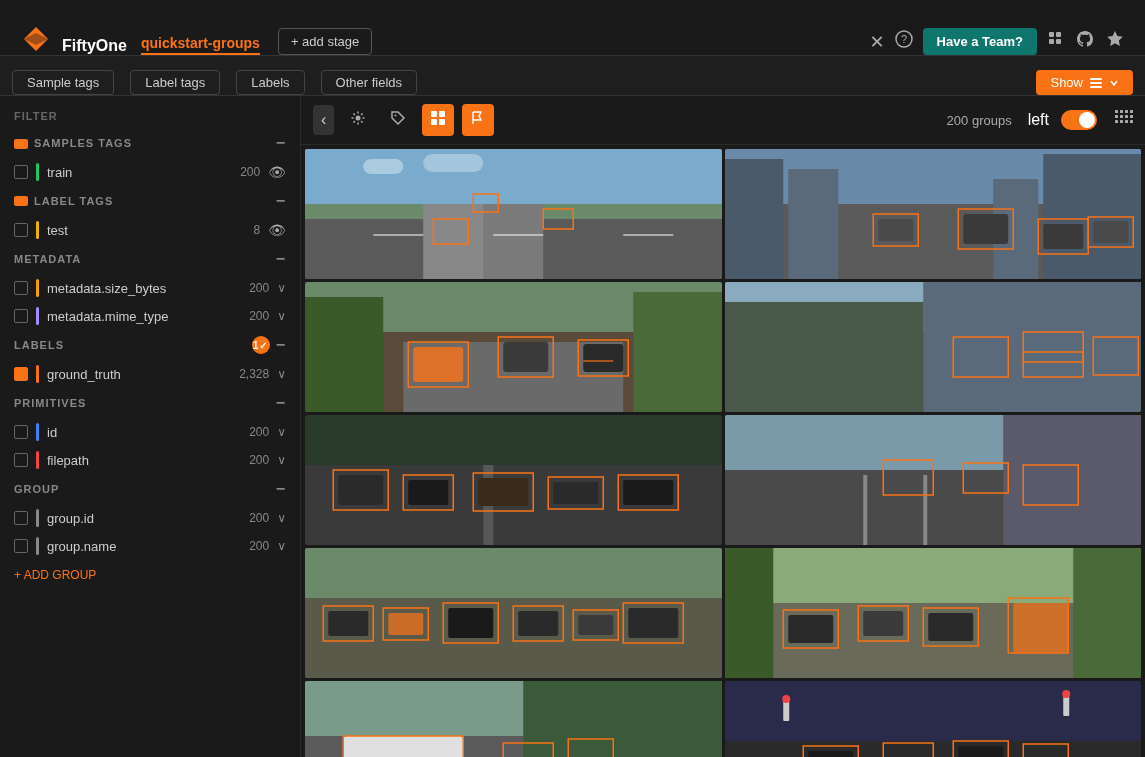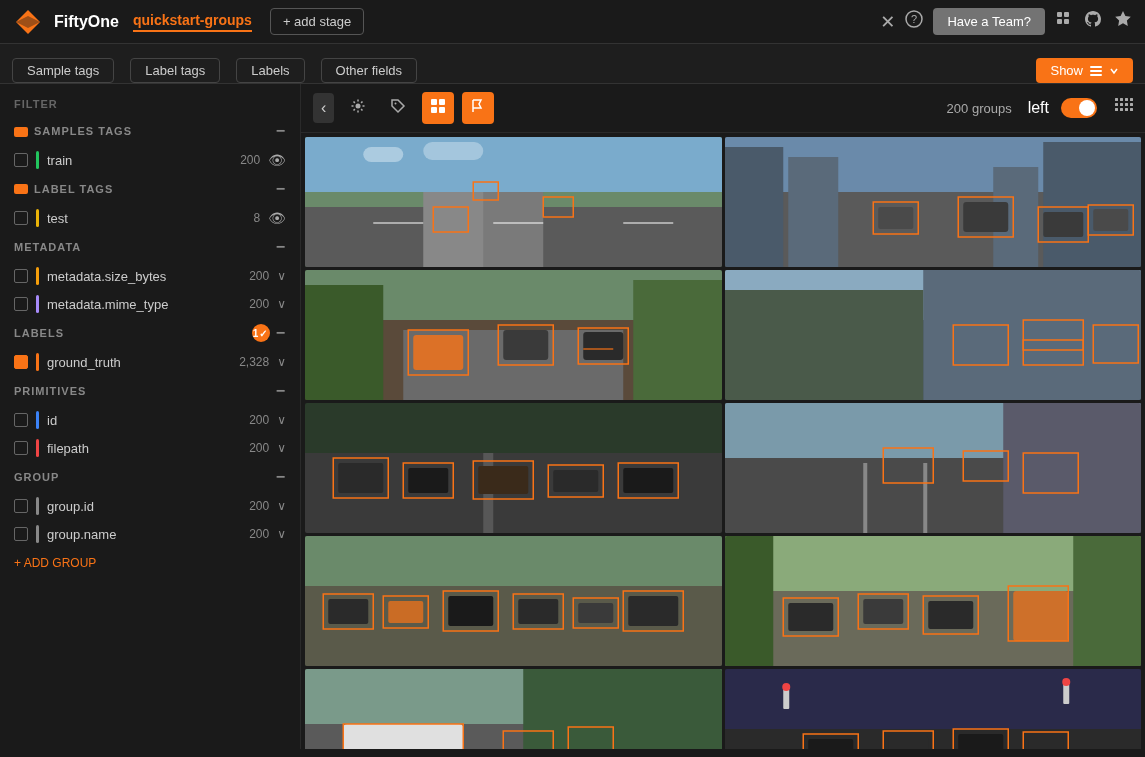--- a/index.html
+++ b/index.html
@@ -1,24 +1,24 @@
 <!DOCTYPE html>
 <html><head>
   <meta charset="utf-8">
   <style>
     * { box-sizing: border-box; margin: 0; padding: 0; }
     body { background: #1a1a1a; color: #ccc; font-family: 'Segoe UI', Arial, sans-serif; font-size: 13px; width: 1145px; height: 757px; overflow: hidden; }
 
     
-    #topbar { display: flex; align-items: center; background: #1a1a1a; height: 44px; padding: 0 12px; border-bottom: 1px solid #333; gap: 10px; }
+    #topbar { display: flex; align-items: flex-end; background: #1a1a1a; height: 56px; padding: 0 20px; border-bottom: 1px solid #333; gap: 10px; }
     #app-name { color: #fff; font-size: 16px; font-weight: bold; margin-right: 4px; }
     #dataset-name { color: #f97316; font-size: 14px; font-weight: 600; border-bottom: 2px solid #f97316; padding-bottom: 2px; }
     #add-stage-btn { margin-left: 8px; background: transparent; border: 1.5px solid #555; color: #ccc; border-radius: 4px; padding: 5px 12px; cursor: pointer; font-size: 13px; }
     #topbar-right { margin-left: auto; display: flex; align-items: center; gap: 10px; }
-    #have-team-btn { background: #737373; color: #fff; border: none; border-radius: 4px; padding: 6px 14px; font-size: 13px; cursor: pointer; font-weight: 400; }
+    #have-team-btn { background: #0f766e; color: #fff; border: none; border-radius: 4px; padding: 6px 14px; font-size: 13px; cursor: pointer; font-weight: 700; }
     .icon-btn { background: none; border: none; color: #aaa; font-size: 18px; cursor: pointer; }
 
     
     #tabbar { display: flex; align-items: flex-end; background: #1e1e1e; height: 40px; padding: 0 12px; border-bottom: 1px solid #333; gap: 16px; }
     .tab-btn { background: transparent; border: 1px solid #444; color: #ccc; border-radius: 4px; padding: 4px 14px; cursor: pointer; font-size: 13px; }
     #show-btn { margin-left: auto; background: #f97316; color: #fff; border: none; border-radius: 4px; padding: 5px 14px; font-size: 13px; cursor: pointer; display: flex; align-items: center; gap: 6px; }
 
     
     #main { display: flex; height: calc(757px - 92px); }
 

